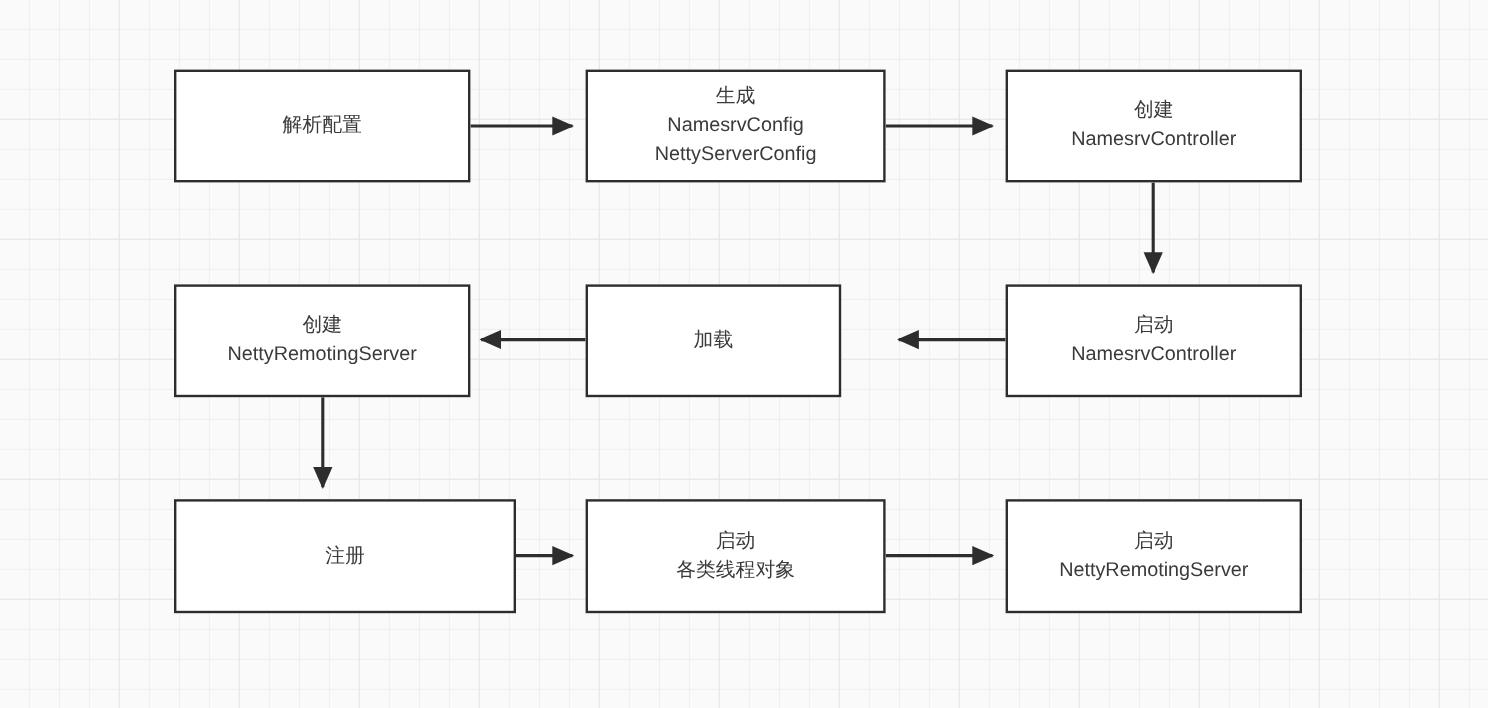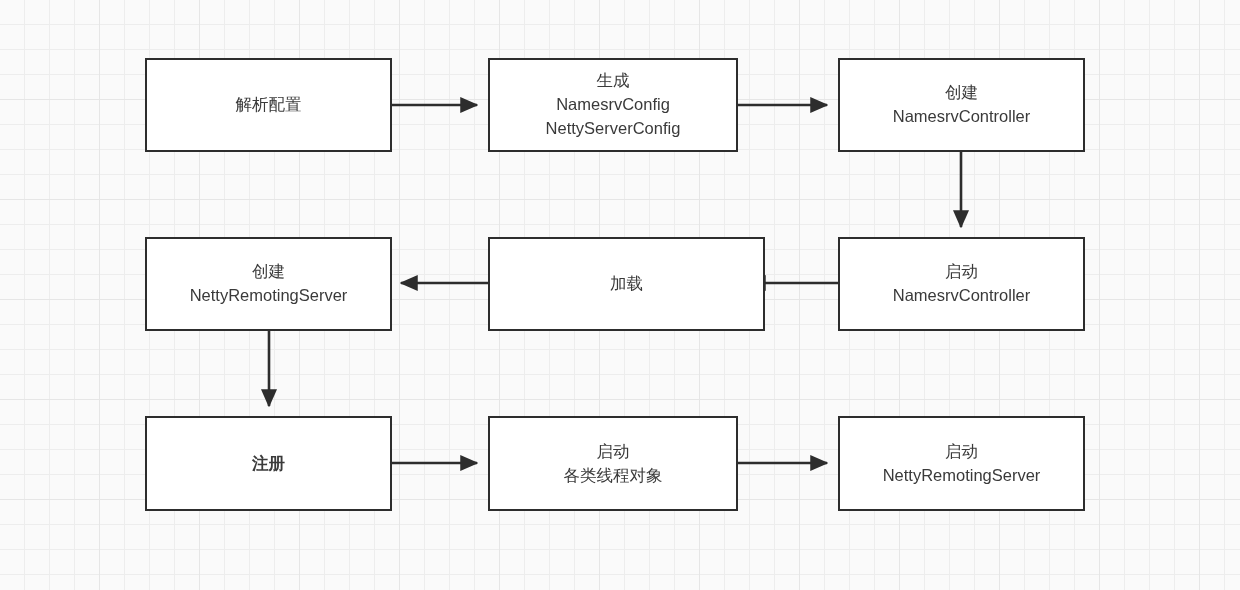--- a/index.html
+++ b/index.html
@@ -96,30 +96,30 @@
   <div class="node" style="left:838px; top:58px; width:247px; height:94px;">
     <span class="ln ln-cjk">创建</span>
     <span class="ln ln-latin">NamesrvController</span>
   </div>
 
   <div class="node" style="left:145px; top:237px; width:247px; height:94px;">
     <span class="ln ln-cjk">创建</span>
     <span class="ln ln-latin">NettyRemotingServer</span>
   </div>
 
-  <div class="node" style="left:488px; top:237px; width:277px; height:94px;">
+  <div class="node" style="left:488px; top:237px; width:213px; height:94px;">
     <span class="ln ln-cjk">加载</span>
   </div>
 
   <div class="node" style="left:838px; top:237px; width:247px; height:94px;">
     <span class="ln ln-cjk">启动</span>
     <span class="ln ln-latin">NamesrvController</span>
   </div>
 
-  <div class="node" style="left:145px; top:416px; width:247px; height:95px;font-weight:bold;">
+  <div class="node" style="left:145px; top:416px; width:285px; height:95px;">
     <span class="ln ln-cjk">注册</span>
   </div>
 
   <div class="node" style="left:488px; top:416px; width:250px; height:95px;">
     <span class="ln ln-cjk">启动</span>
     <span class="ln ln-cjk">各类线程对象</span>
   </div>
 
   <div class="node" style="left:838px; top:416px; width:247px; height:95px;">
     <span class="ln ln-cjk">启动</span>

